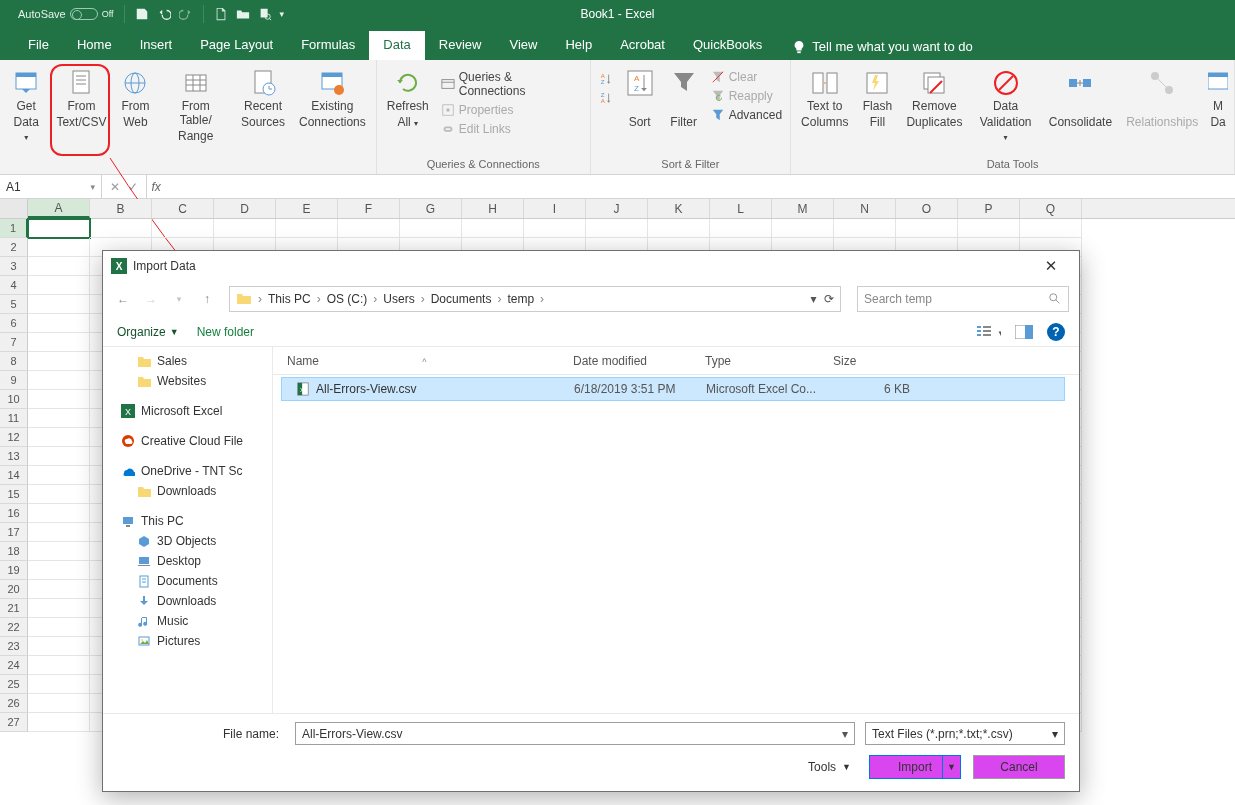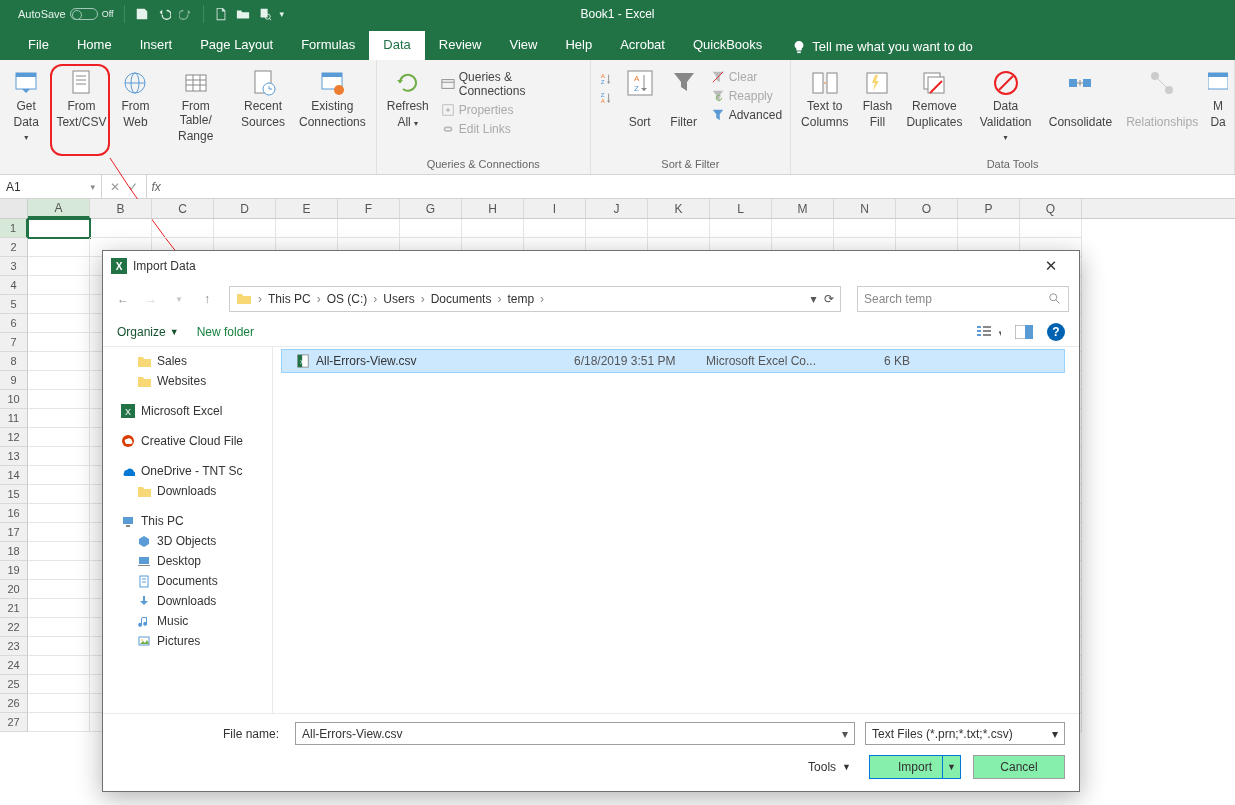--- a/index.html
+++ b/index.html
@@ -94,21 +94,21 @@
 .fl-row .col-type { flex:0 0 128px; color:#555; white-space:nowrap; overflow:hidden; text-overflow:ellipsis; }
 .fl-row .col-size { flex:0 0 76px; text-align:right; color:#555; }
 .dlg-footer { padding:8px 14px 12px; display:flex; flex-direction:column; gap:10px; border-top:1px solid #eaeaea; }
 .fn-row { display:flex; align-items:center; gap:10px; }
 .fn-row label { width:168px; text-align:right; padding-right:6px; }
 .fn-row .fn-input { flex:1; height:23px; border:1px solid #9e9e9e; padding:0 6px; display:flex; align-items:center; background:#fff; }
 .fn-row .fn-input .dd { margin-left:auto; color:#555; }
 .fn-row .ftype { width:200px; height:23px; border:1px solid #9e9e9e; display:flex; align-items:center; padding:0 6px; background:#fff; }
 .btn-row { display:flex; justify-content:flex-end; align-items:center; gap:12px; }
 .btn-row .tools { margin-right:6px; display:flex; align-items:center; gap:6px; }
-.dlg-btn { width:92px; height:24px; border:1px solid #9e9e9e; background:#86efac; display:flex; align-items:center; justify-content:center; color:#333; }
+.dlg-btn { width:92px; height:24px; border:1px solid #9e9e9e; background:#d946ef; display:flex; align-items:center; justify-content:center; color:#333; }
 .dlg-btn.primary { border:1px solid #0078d7; position:relative; }
 .dlg-btn.primary .split { position:absolute; right:0; top:0; bottom:0; width:18px; border-left:1px solid #0078d7; display:flex; align-items:center; justify-content:center; font-size:9px; }
 </style>
 </head>
 <body>
 
 <div class="titlebar">
   <div class="qat">
     <div class="autosave">
       <span>AutoSave</span>
@@ -1157,20 +1157,26 @@
         <div class="tree-item level1">
           <svg viewBox="0 0 14 14">
             <rect x="2" y="3" width="10" height="8" fill="#fff" stroke="#5b9bd5"></rect>
             <circle cx="5" cy="6" r="1" fill="#f8d775"></circle>
             <path d="M3 10l3-3 2 2 2-3 2 4z" fill="#70ad47"></path>
           </svg>
           <span>Pictures</span>
         </div>
       </div>
     <div class="file-list">
+      <div class="fl-header">
+        <div class="col-name"><span>Name</span> <span class="sortind" style="margin-left:100px;">^</span></div>
+        <div class="col-date">Date modified</div>
+        <div class="col-type">Type</div>
+        <div class="col-size">Size</div>
+      </div>
       <div class="fl-row">
         <div class="col-name">
           <svg width="14" height="14" viewBox="0 0 16 16">
               <rect x="2" y="1" width="12" height="14" fill="#fff" stroke="#888"></rect>
               <rect x="2" y="1" width="5" height="14" fill="#217346"></rect>
               <text x="4.5" y="11" fill="#fff" font-size="7">X</text>
             </svg>
           <span>All-Errors-View.csv</span>
         </div>
         <div class="col-date">6/18/2019 3:51 PM</div>

